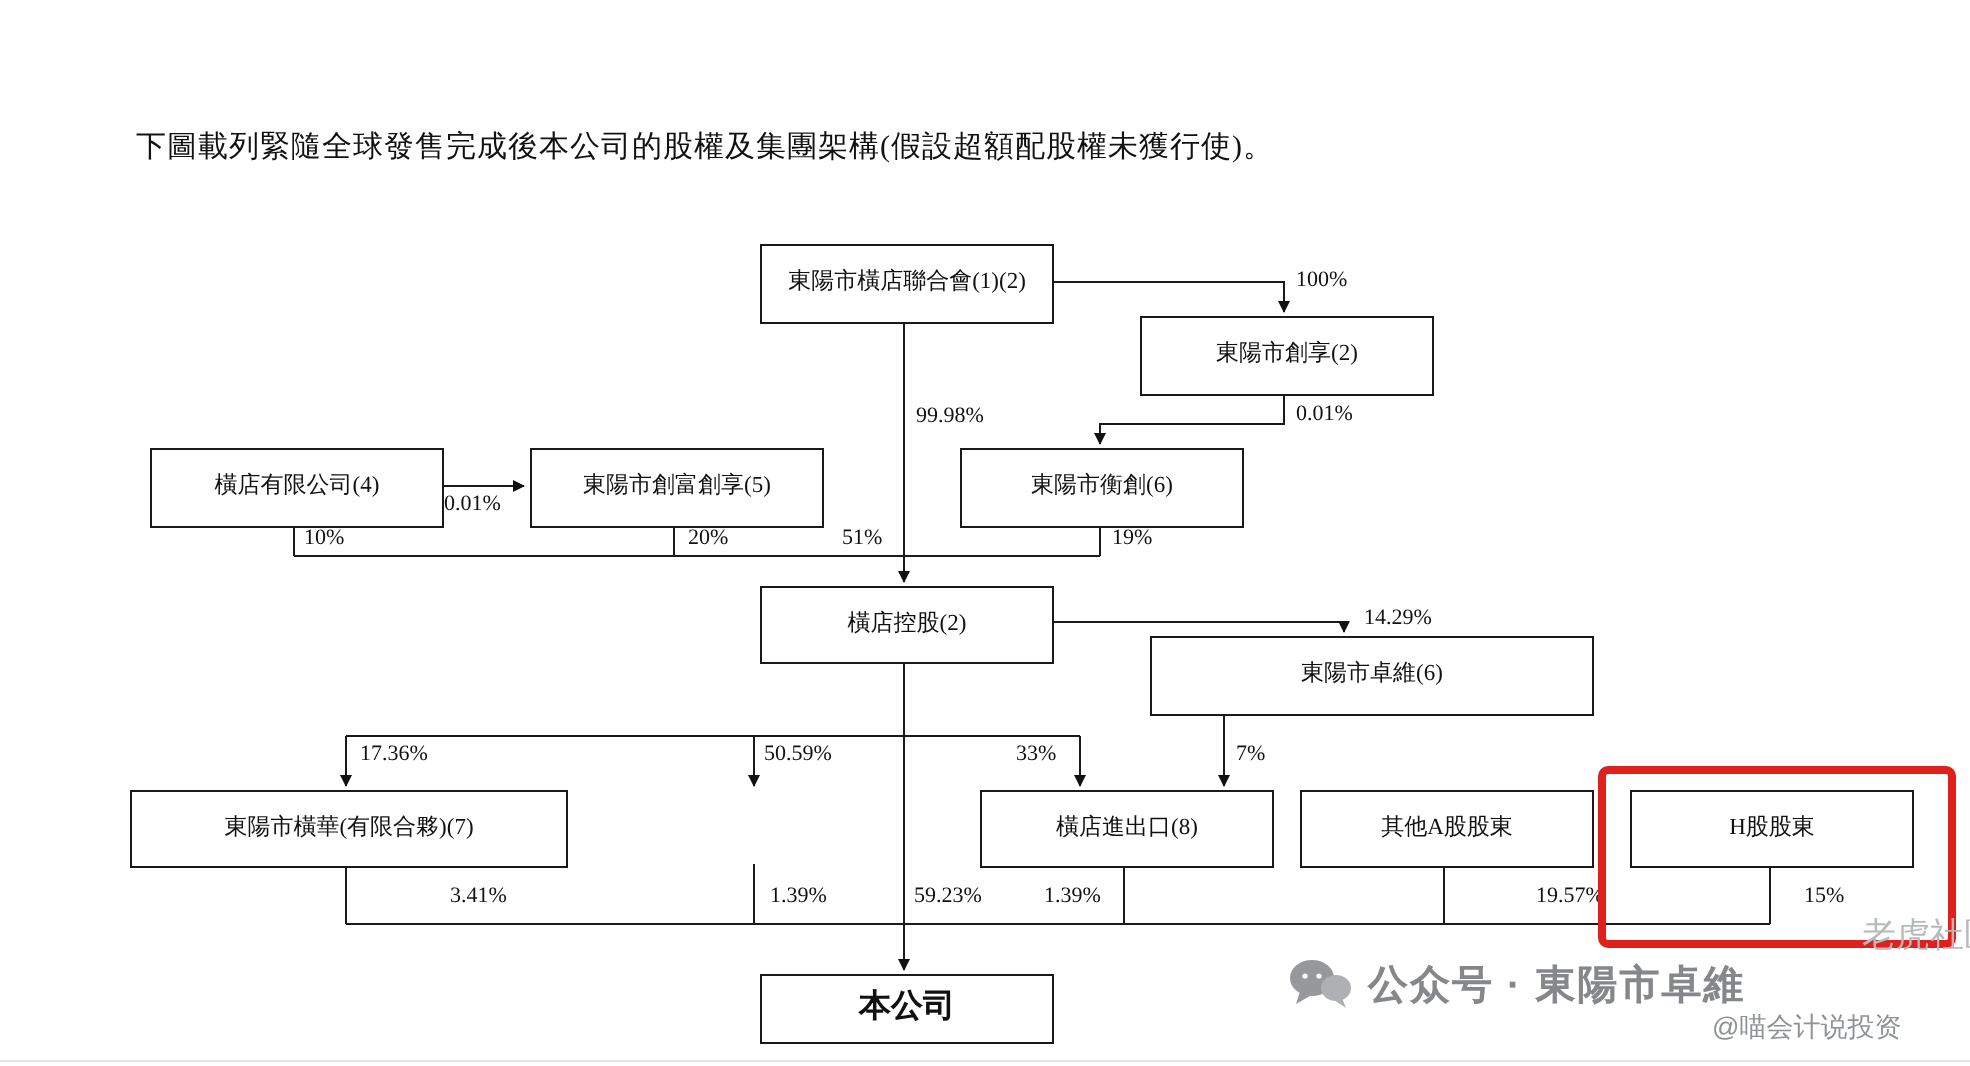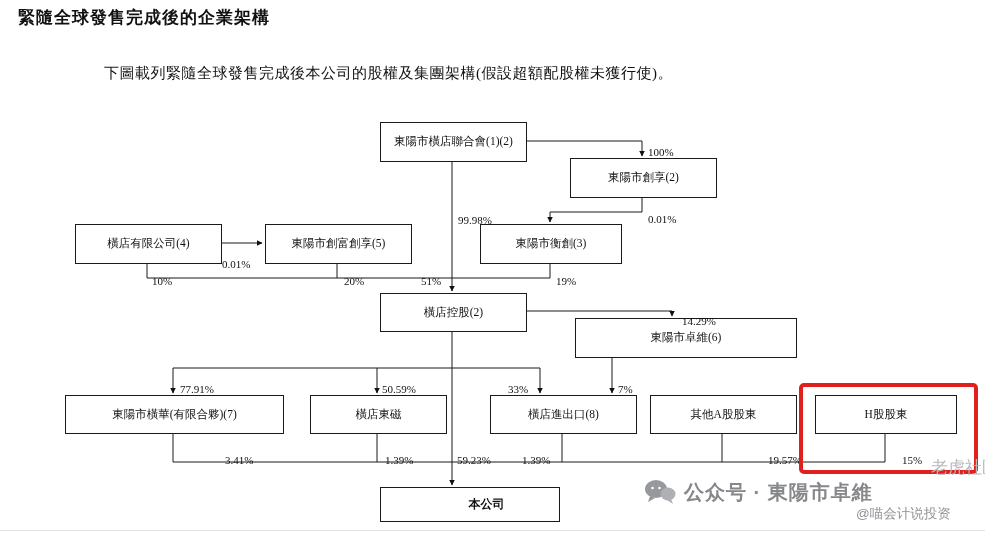--- a/index.html
+++ b/index.html
@@ -5,30 +5,30 @@
   html,body{margin:0;padding:0;background:#fff;}
   .screen{
     position:relative;width:985px;height:533px;background:#ffffff;overflow:hidden;
     font-family:"Liberation Serif","DejaVu Serif",serif;color:#111;
   }
   .heading{
     position:absolute;left:18px;top:6px;font-size:17px;font-weight:bold;
     letter-spacing:1px;white-space:nowrap;
   }
   .intro{
-    position:absolute;left:68px;top:64px;font-size:15px;letter-spacing:.5px;white-space:nowrap;margin-left:36px;
+    position:absolute;left:68px;top:64px;font-size:15px;letter-spacing:.5px;white-space:nowrap;
   }
   .box{
     position:absolute;border:1px solid #1a1a1a;background:#fff;
     display:flex;align-items:center;justify-content:center;
     font-size:11.5px;line-height:1.15;white-space:nowrap;z-index:3;
   }
-  .box.bold{font-weight:bold;font-size:12px;padding-left:33px;}
+  .box.bold{font-weight:bold;font-size:16px;}
   .pct{
-    position:absolute;font-size:11px;white-space:nowrap;z-index:4;background:transparent;margin-top:12px;
+    position:absolute;font-size:11px;white-space:nowrap;z-index:4;background:transparent;
   }
   svg.lines{position:absolute;left:0;top:0;z-index:2;}
   .hl{
     position:absolute;left:799px;top:383px;width:171px;height:83px;
     border:4px solid #e0201d;border-radius:5px;z-index:5;pointer-events:none;
   }
   .wm-brand{
     position:absolute;left:684px;top:479px;font-size:20px;font-weight:bold;
     color:#85878b;font-family:"Liberation Sans","DejaVu Sans",sans-serif;
     letter-spacing:1px;z-index:6;white-space:nowrap;
@@ -42,21 +42,20 @@
     font-family:"Liberation Sans","DejaVu Sans",sans-serif;z-index:6;white-space:nowrap;
   }
   .wm-icon{position:absolute;left:644px;top:478px;z-index:6;}
   .bottom-rule{position:absolute;left:0;top:530px;width:985px;height:1px;background:#e3e3e3;}
 </style>
 </head>
 <body>
 
 <div class="screen">
 
-  <div class="heading">緊隨全球發售完成後的企業架構</div>
   <div class="intro">下圖載列緊隨全球發售完成後本公司的股權及集團架構(假設超額配股權未獲行使)。</div>
 
   <svg class="lines" width="985" height="533" viewBox="0 0 985 533">
     <defs>
       <marker id="arr" markerWidth="7" markerHeight="7" refX="5.5" refY="3" orient="auto">
         <path d="M0,0 L6,3 L0,6 z" fill="#111"></path>
       </marker>
     </defs>
     <g stroke="#1a1a1a" stroke-width="1" fill="none">
       <path d="M525,141 H642 V156" marker-end="url(#arr)"></path>
@@ -78,42 +77,41 @@
       <path d="M377,432 V462"></path>
       <path d="M562,432 V462"></path>
       <path d="M722,432 V462"></path>
       <path d="M885,432 V462"></path>
       <path d="M173,462 H885"></path>
     </g>
   </svg>
 
   <div class="box" style="left:380px;top:122px;width:145px;height:38px">東陽市橫店聯合會(1)(2)</div>
   <div class="box" style="left:570px;top:158px;width:145px;height:38px">東陽市創享(2)</div>
-  <div class="box" style="left:480px;top:224px;width:140px;height:38px">東陽市衡創(3)</div>
+  <div class="box" style="left:480px;top:224px;width:140px;height:38px">東陽市衡創(6)</div>
   <div class="box" style="left:75px;top:224px;width:145px;height:38px">橫店有限公司(4)</div>
   <div class="box" style="left:265px;top:224px;width:145px;height:38px">東陽市創富創享(5)</div>
   <div class="box" style="left:380px;top:293px;width:145px;height:37px">橫店控股(2)</div>
   <div class="box" style="left:575px;top:318px;width:220px;height:38px">東陽市卓維(6)</div>
   <div class="box" style="left:65px;top:395px;width:217px;height:37px">東陽市橫華(有限合夥)(7)</div>
-  <div class="box" style="left:310px;top:395px;width:135px;height:37px">橫店東磁</div>
   <div class="box" style="left:490px;top:395px;width:145px;height:37px">橫店進出口(8)</div>
   <div class="box" style="left:650px;top:395px;width:145px;height:37px">其他A股股東</div>
   <div class="box" style="left:815px;top:395px;width:140px;height:37px">H股股東</div>
   <div class="box bold" style="left:380px;top:487px;width:145px;height:33px">本公司</div>
 
   <span class="pct" style="left:648px;top:134px">100%</span>
   <span class="pct" style="left:458px;top:202px">99.98%</span>
   <span class="pct" style="left:648px;top:201px">0.01%</span>
   <span class="pct" style="left:222px;top:246px">0.01%</span>
   <span class="pct" style="left:152px;top:263px">10%</span>
   <span class="pct" style="left:344px;top:263px">20%</span>
   <span class="pct" style="left:421px;top:263px">51%</span>
   <span class="pct" style="left:556px;top:263px">19%</span>
   <span class="pct" style="left:682px;top:303px">14.29%</span>
-  <span class="pct" style="left:180px;top:371px">77.91%</span>
+  <span class="pct" style="left:180px;top:371px">17.36%</span>
   <span class="pct" style="left:382px;top:371px">50.59%</span>
   <span class="pct" style="left:508px;top:371px">33%</span>
   <span class="pct" style="left:618px;top:371px">7%</span>
   <span class="pct" style="left:225px;top:442px">3.41%</span>
   <span class="pct" style="left:385px;top:442px">1.39%</span>
   <span class="pct" style="left:457px;top:442px">59.23%</span>
   <span class="pct" style="left:522px;top:442px">1.39%</span>
   <span class="pct" style="left:768px;top:442px">19.57%</span>
   <span class="pct" style="left:902px;top:442px">15%</span>
 

